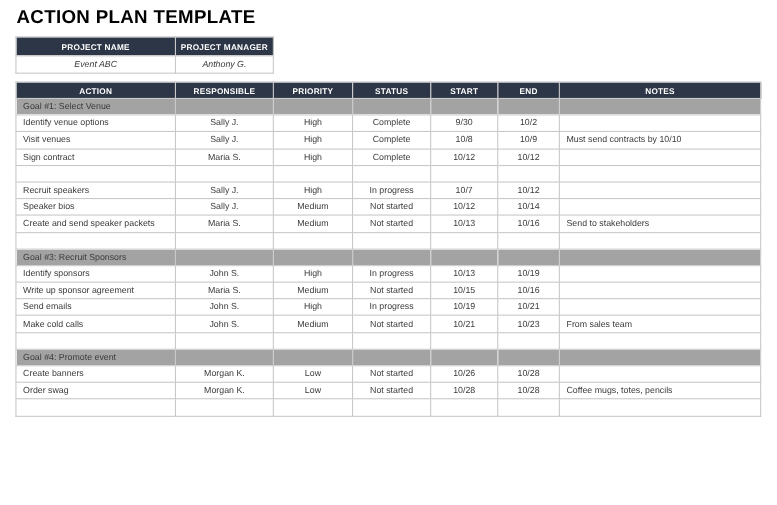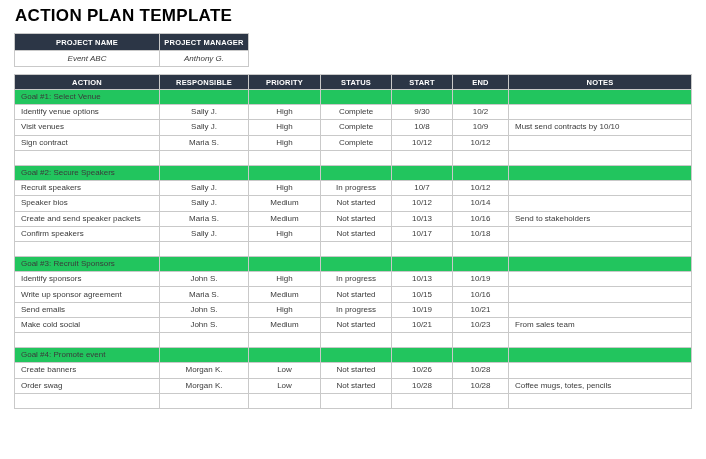--- a/index.html
+++ b/index.html
@@ -20,21 +20,21 @@
     font-size: 8px; border: 1px solid #c9c9c9; padding: 0 6px; white-space: nowrap;
     overflow: hidden; color: #3a3a3a;
   }
   .proj { left: 14px; top: 33px; }
   .proj th { height: 16px; }
   .proj td { height: 15px; text-align: center; font-style: italic; }
   .main { left: 14px; top: 74px; }
   .main th { height: 14px; }
   .main td { height: 14.2px; line-height: 14px; }
   .main td.c { text-align: center; padding: 0; }
-  .main tr.goal td { background: #22c55e; margin-top: 48px; }
+  .main tr.goal td { background: #a3a3a3; margin-top: 48px; }
 </style>
 </head>
 <body>
 
 <div class="title">ACTION PLAN TEMPLATE</div>
 
 <table class="proj">
   <colgroup>
       <col style="width:145px">
       <col style="width:89px">
@@ -111,29 +111,20 @@
       </tr>
       <tr>
         <td></td>
         <td></td>
         <td></td>
         <td></td>
         <td></td>
         <td></td>
         <td></td>
       </tr>
-      <tr class="goal">
-        <td>Goal #2: Secure Speakers</td>
-        <td></td>
-        <td></td>
-        <td></td>
-        <td></td>
-        <td></td>
-        <td></td>
-      </tr>
       <tr>
         <td>Recruit speakers</td>
         <td class="c">Sally J.</td>
         <td class="c">High</td>
         <td class="c">In progress</td>
         <td class="c">10/7</td>
         <td class="c">10/12</td>
         <td></td>
       </tr>
       <tr>
@@ -148,29 +139,20 @@
       <tr>
         <td>Create and send speaker packets</td>
         <td class="c">Maria S.</td>
         <td class="c">Medium</td>
         <td class="c">Not started</td>
         <td class="c">10/13</td>
         <td class="c">10/16</td>
         <td>Send to stakeholders</td>
       </tr>
       <tr>
-        <td>Confirm speakers</td>
-        <td class="c">Sally J.</td>
-        <td class="c">High</td>
-        <td class="c">Not started</td>
-        <td class="c">10/17</td>
-        <td class="c">10/18</td>
-        <td></td>
-      </tr>
-      <tr>
         <td></td>
         <td></td>
         <td></td>
         <td></td>
         <td></td>
         <td></td>
         <td></td>
       </tr>
       <tr class="goal">
         <td>Goal #3: Recruit Sponsors</td>
@@ -202,21 +184,21 @@
       <tr>
         <td>Send emails</td>
         <td class="c">John S.</td>
         <td class="c">High</td>
         <td class="c">In progress</td>
         <td class="c">10/19</td>
         <td class="c">10/21</td>
         <td></td>
       </tr>
       <tr>
-        <td>Make cold social</td>
+        <td>Make cold calls</td>
         <td class="c">John S.</td>
         <td class="c">Medium</td>
         <td class="c">Not started</td>
         <td class="c">10/21</td>
         <td class="c">10/23</td>
         <td>From sales team</td>
       </tr>
       <tr>
         <td></td>
         <td></td>

